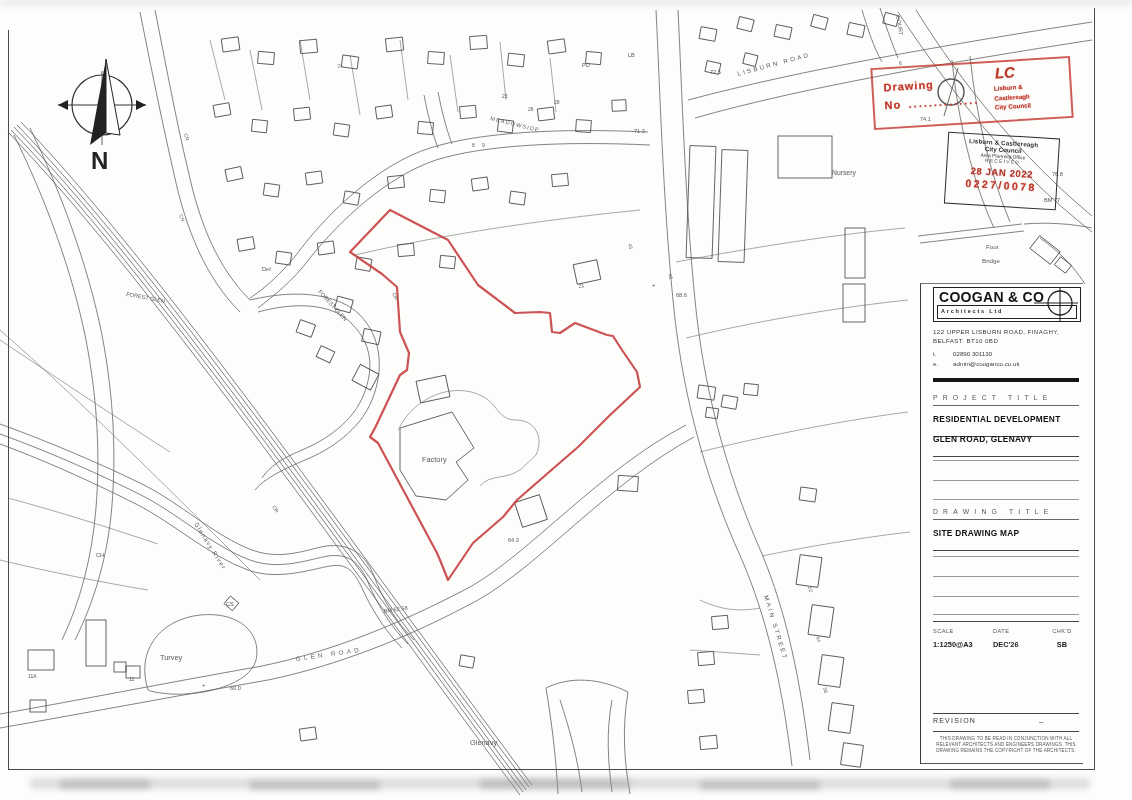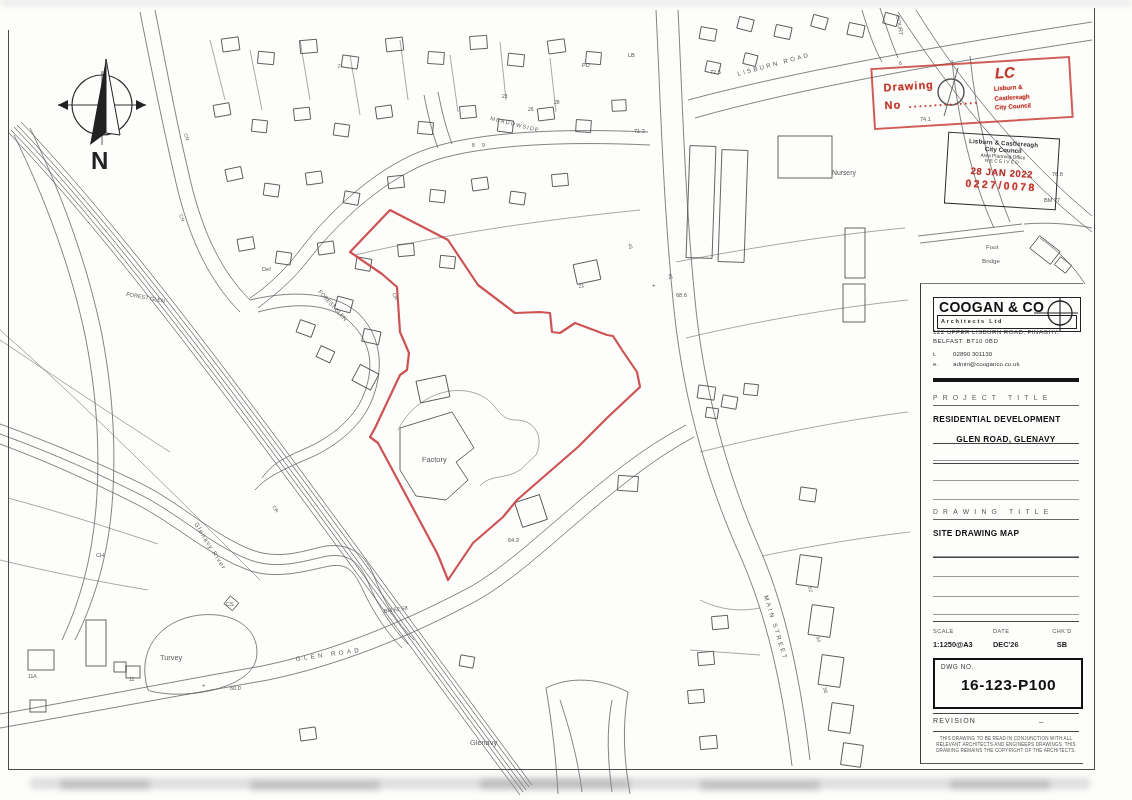--- a/index.html
+++ b/index.html
@@ -11,34 +11,34 @@
   .t5{font-size:5px}.t55{font-size:5.6px}.t6{font-size:6.2px}.t65{font-size:6.8px}.t7{font-size:7.4px}
   .ls1{letter-spacing:1.2px}.ls2{letter-spacing:2.4px}.ls3{letter-spacing:3.4px}
   .num{fill:#6b6b6b;}
   .street{fill:#4c4c4c;}
   
   .b{position:absolute;background:#4a4a4a;}
   
   .tb{position:absolute;left:920px;top:283px;width:162px;height:479px;background:#fdfdfc;
       border-left:1px solid #3a3a3a;border-top:1px solid #777;border-bottom:1px solid #555;color:#222;}
   .tb *{position:absolute;}
-  .logo-box{left:12px;top:13px;width:146px;height:33px;border:1.2px solid #222;}
+  .logo-box{left:12px;top:3px;width:146px;height:33px;border:1.2px solid #222;}
   .firm-name{left:5px;top:1px;font-size:14px;font-weight:bold;letter-spacing:.3px;color:#111;}
   .firm-subbox{left:3px;bottom:2px;width:138px;height:12px;border:1px solid #222;}
   .firm-sub{left:3px;top:2px;font-size:5.5px;font-weight:bold;letter-spacing:1.8px;color:#222;}
   .addr{left:12px;font-size:6.2px;letter-spacing:.4px;color:#3c3c3c;white-space:nowrap;}
   .contact{left:12px;font-size:6.2px;color:#3c3c3c;width:146px;}
   .contact .v{position:absolute;left:20px;top:0;}
   .rule-thick{left:12px;width:146px;height:3.5px;background:#151515;}
   .sec-head{left:12px;width:146px;font-size:6.8px;letter-spacing:5.2px;color:#555;
             border-bottom:1px solid #666;padding-bottom:4px;white-space:nowrap;overflow:hidden;}
   .tb-line-strong{left:12px;width:146px;height:0;border-bottom:1px solid #444;}
   .tb-line{left:12px;width:146px;height:0;border-bottom:1px solid #999;}
   .val-row{left:12px;width:146px;font-size:8.3px;font-weight:bold;color:#111;
-           border-bottom:1px solid #444;padding-bottom:19px;letter-spacing:.3px;}
+           border-bottom:1px solid #444;padding-bottom:12px;letter-spacing:.3px;}
   .meta-head,.meta-val{left:12px;width:146px;display:flex;}
   .meta-head span,.meta-val span{position:static;display:block;}
   .meta-head{font-size:5.6px;color:#555;letter-spacing:.5px;}
   .meta-val{font-size:7.4px;font-weight:bold;color:#222;}
   .c1{width:60px}.c2{width:52px}.c3{width:34px;text-align:center}
   .dwg-box{left:12px;top:374px;width:146px;height:47px;border:2.6px solid #111;}
   .dwg-label{left:6px;top:3px;font-size:6.4px;color:#333;letter-spacing:.6px;}
   .dwg-no{left:26px;top:16px;font-size:15.5px;font-weight:bold;color:#111;letter-spacing:.5px;}
   .rev-label{left:12px;font-size:7px;letter-spacing:1.2px;color:#333;}
   .rev-val{left:118px;font-size:8px;color:#333;}
@@ -357,21 +357,21 @@
       <span class="v">02890   301130</span>
     </div>
     <div class="contact" style="top:76px;">
       <span>e.</span>
       <span class="v">admin@cooganco.co.uk</span>
     </div>
     <div class="rule-thick" style="top:94px;"></div>
 
     <div class="sec-head" style="top:110px;">PROJECT TITLE</div>
     <div class="val-row" style="top:130px;">RESIDENTIAL DEVELOPMENT</div>
-    <div class="val-row" style="top:150px;text-align:center;">GLEN ROAD, GLENAVY</div>
+    <div class="val-row" style="top:150px;">GLEN ROAD, GLENAVY</div>
     <div class="tb-line" style="top:176px;"></div>
     <div class="tb-line" style="top:196px;"></div>
     <div class="tb-line" style="top:215px;"></div>
 
     <div class="sec-head" style="top:224px;">DRAWING TITLE</div>
     <div class="val-row" style="top:244px;">SITE DRAWING MAP</div>
     <div class="tb-line" style="top:272px;"></div>
     <div class="tb-line" style="top:292px;"></div>
     <div class="tb-line" style="top:312px;"></div>
     <div class="tb-line" style="top:330px;"></div>
@@ -381,24 +381,20 @@
       <span class="c1">SCALE</span>
       <span class="c2">DATE</span>
       <span class="c3">CHK'D</span>
     </div>
     <div class="meta-val" style="top:356px;">
       <span class="c1">1:1250@A3</span>
       <span class="c2">DEC'26</span>
       <span class="c3">SB</span>
     </div>
 
-    <div class="dwg-box">
-      <div class="dwg-label">DWG NO.</div>
-      <div class="dwg-no">16-123-P100</div>
-    </div>
 
     <div class="tb-line-strong" style="top:429px;"></div>
     <div class="rev-label" style="top:433px;">REVISION</div>
     <div class="rev-val" style="top:433px;">–</div>
     <div class="tb-line-strong" style="top:447px;"></div>
     <div class="disclaimer">THIS DRAWING TO BE READ IN CONJUNCTION WITH ALL RELEVANT ARCHITECTS AND ENGINEERS DRAWINGS. THIS DRAWING REMAINS THE COPYRIGHT OF THE ARCHITECTS.</div>
   </div>
 
   <div class="b" style="left:8px;top:30px;width:1px;height:740px;"></div>
   <div class="b" style="left:8px;top:769px;width:1086px;height:1px;"></div>

